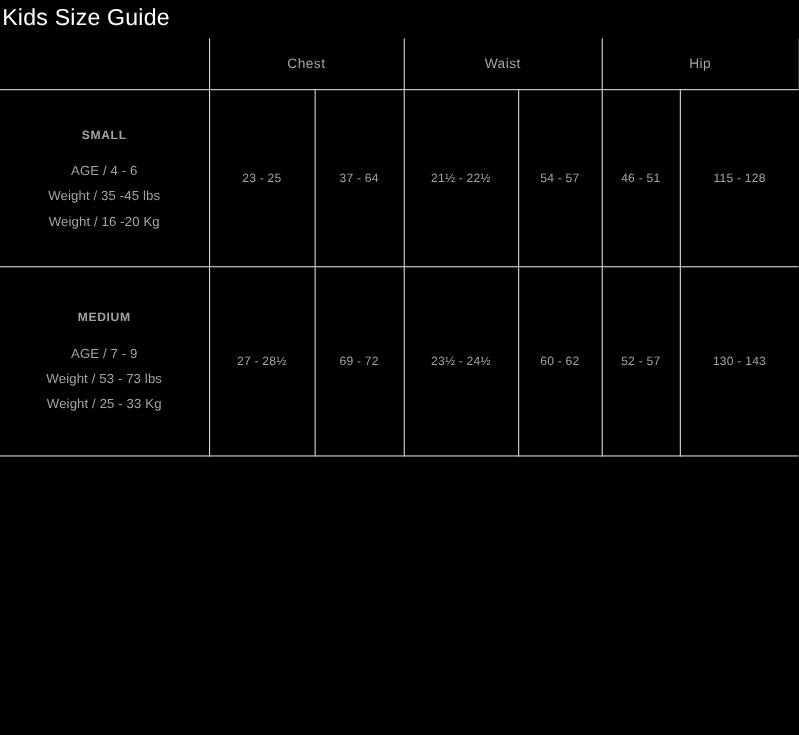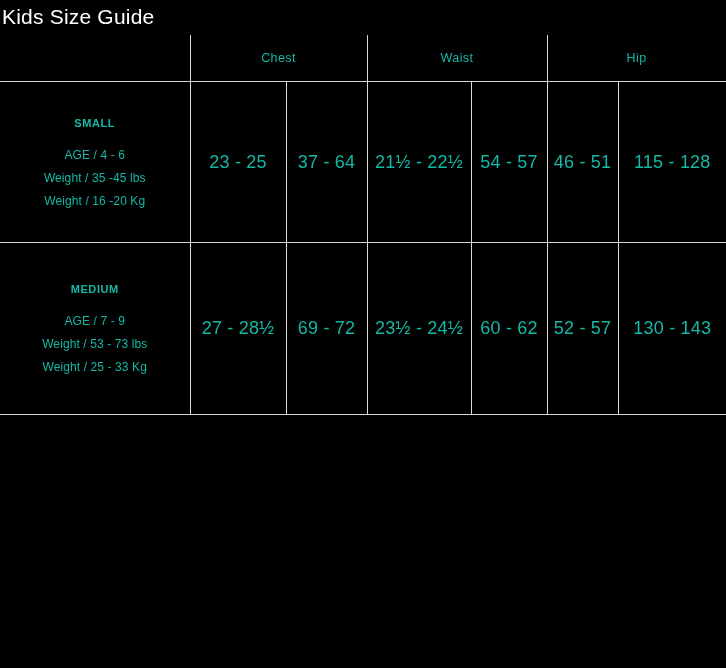--- a/index.html
+++ b/index.html
@@ -33,21 +33,21 @@
     width: 726px;
     border-collapse: collapse;
     table-layout: fixed;
     font-size: 12px;
   }
   table.size-table td, table.size-table th {
     border: 1px solid #d8d8d8;
     padding: 0;
     vertical-align: middle;
     text-align: center;
-    color: #14b8a6;
+    color: #a3a3a3;
     font-weight: 400;
   }
   
   .no-left { border-left: 0 !important; }
   .no-top { border-top: 0 !important; }
   .no-right { border-right: 0 !important; }
   .no-bottom { border-bottom: 0 !important; }
 
   .grp-head {
     font-size: 12.5px;
@@ -72,21 +72,21 @@
     margin-bottom: 20px;
   }
   .size-detail {
     font-size: 12px;
     font-weight: 400;
     letter-spacing: 0.1px;
     margin-bottom: 11px;
   }
   .size-detail:last-child { margin-bottom: 0; }
   .val {
-    font-size: 18px;
+    font-size: 11px;
     letter-spacing: 0.2px;
   }
   .row-small td { height: 160px; }
   .row-medium td { height: 171px; margin-left: 21px; }
   .row-large td { height: 180px; }
 
   col.c-size { width: 190px; }
   col.c-in1  { width: 96px; }
   col.c-cm1  { width: 81px; }
   col.c-in2  { width: 104px; }

